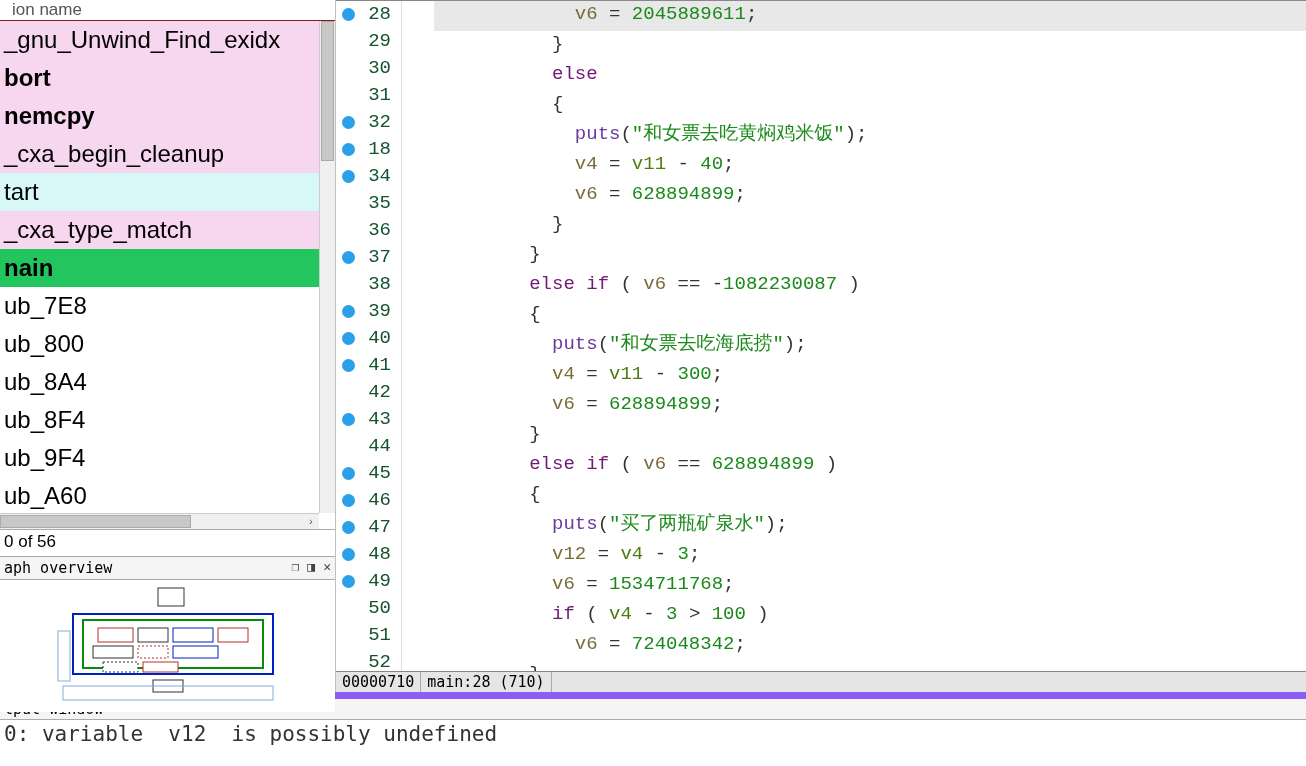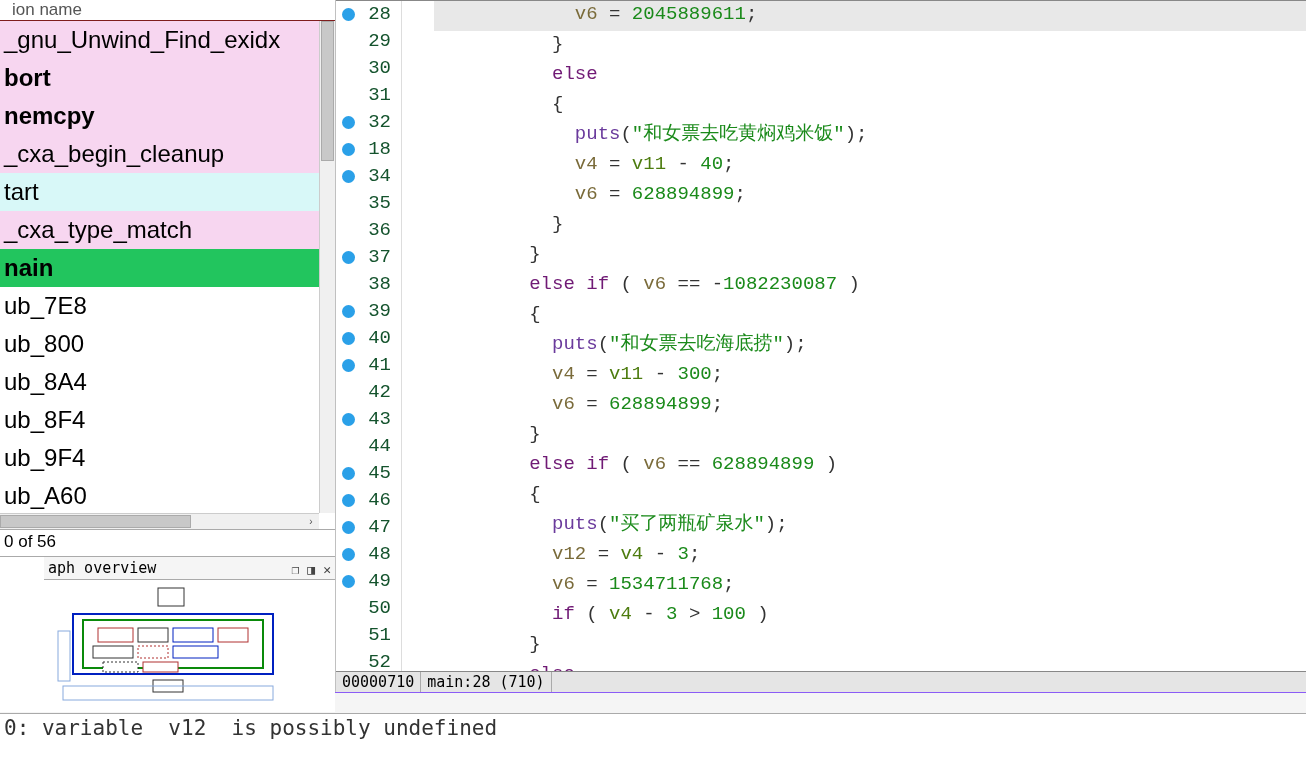--- a/index.html
+++ b/index.html
@@ -90,24 +90,23 @@
     padding: 2px 4px 4px 4px;
     border-top: 1px solid #aaa;
     border-bottom: 1px solid #aaa;
   }
   .graph-header {
     font-family: "SimSun","NSimSun",monospace;
     font-size: 15px;
     padding: 2px 4px;
     display: flex;
     justify-content: space-between;
-    align-items: flex-end;
+    align-items: flex-start;
     border-bottom: 1px solid #aaa;
     background: #f5f5f5;
-    margin-left: 44px;
   }
   .graph-ctrls { display: flex; gap: 8px; font-size: 13px; color: #444; }
   .graph-ctrls span { cursor: pointer; }
   .graph-body {
     flex: 1;
     background: #fff;
     position: relative;
     padding: 6px;
   }
   .graph-svg { width: 250px; height: 120px; display: block; margin: 0 auto; }
@@ -170,21 +169,21 @@
   }
   .statusbar .cell {
     padding: 0 6px;
     border-right: 1px solid #aaa;
     height: 100%;
     display: flex;
     align-items: center;
   }
   
   .output-window {
-    border-top: 1px solid #8b5cf6;
+    border-top: 7px solid #8b5cf6;
   }
   .output-header {
     font-family: "SimSun","NSimSun",monospace;
     font-size: 15px;
     padding: 1px 4px;
     background: #f5f5f5;
     border-bottom: 1px solid #aaa;
   }
   .output-body {
     font-family: Consolas, monospace;
@@ -354,20 +353,21 @@
           <div class="code-line"><span>          </span><span class="fn">puts</span><span class="op">(</span><span class="str">"和女票去吃海底捞"</span><span class="op">);</span></div>
           <div class="code-line"><span>          </span><span class="var">v4</span><span> </span><span class="op">=</span><span> </span><span class="vid">v11</span><span> </span><span class="op">-</span><span> </span><span class="num">300</span><span class="op">;</span></div>
           <div class="code-line"><span>          </span><span class="var">v6</span><span> </span><span class="op">=</span><span> </span><span class="num">628894899</span><span class="op">;</span></div>
           <div class="code-line"><span>        </span><span class="op">}</span></div>
           <div class="code-line"><span>        </span><span class="kw">else if</span><span> </span><span class="op">(</span><span> </span><span class="var">v6</span><span> </span><span class="op">==</span><span> </span><span class="num">628894899</span><span> </span><span class="op">)</span></div>
           <div class="code-line"><span>        </span><span class="op">{</span></div>
           <div class="code-line"><span>          </span><span class="fn">puts</span><span class="op">(</span><span class="str">"买了两瓶矿泉水"</span><span class="op">);</span></div>
           <div class="code-line"><span>          </span><span class="var">v12</span><span> </span><span class="op">=</span><span> </span><span class="vid">v4</span><span> </span><span class="op">-</span><span> </span><span class="num">3</span><span class="op">;</span></div>
           <div class="code-line"><span>          </span><span class="var">v6</span><span> </span><span class="op">=</span><span> </span><span class="num">1534711768</span><span class="op">;</span></div>
           <div class="code-line"><span>          </span><span class="kw">if</span><span> </span><span class="op">(</span><span> </span><span class="vid">v4</span><span> </span><span class="op">-</span><span> </span><span class="num">3</span><span> </span><span class="op">&gt;</span><span> </span><span class="num">100</span><span> </span><span class="op">)</span></div>
+          <div class="code-line"><span>            </span><span class="var">v6</span><span> </span><span class="op">=</span><span> </span><span class="num">724048342</span><span class="op">;</span></div>
           <div class="code-line"><span>        </span><span class="op">}</span></div>
           <div class="code-line"><span>        </span><span class="kw">else</span></div>
           <div class="code-line"><span>        </span><span class="op">{</span></div>
         </div>
     </div>
     <div class="statusbar">
       <span class="cell">00000710</span>
       <span class="cell">main:28 (710)</span>
     </div>
   </div>

